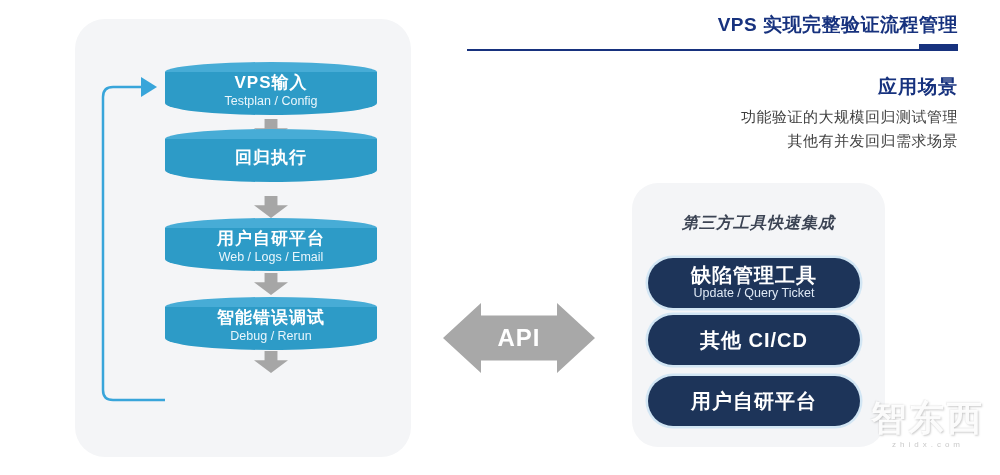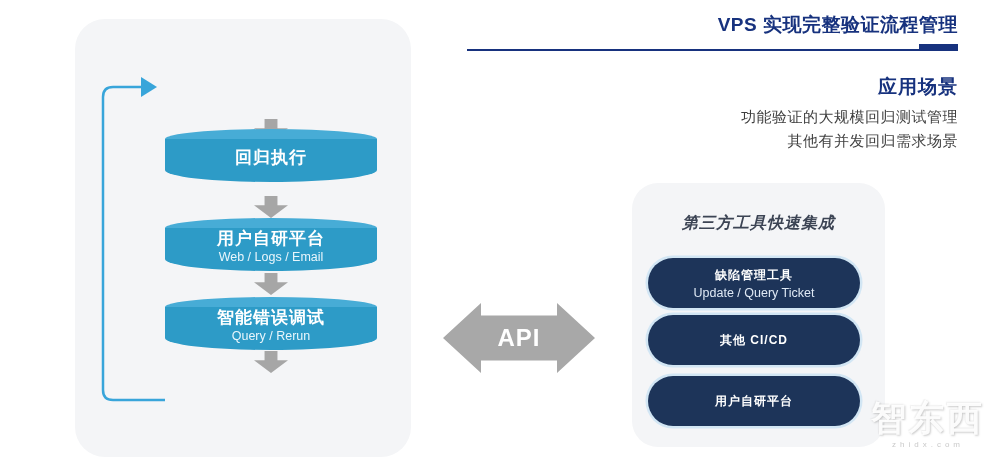--- a/index.html
+++ b/index.html
@@ -49,21 +49,21 @@
     background:#F4F5F7;border-radius:26px;
   }
   .tools-title{position:absolute;top:30px;left:0;width:100%;text-align:center;
     font-size:16px;font-weight:bold;color:#3C4454;letter-spacing:1px;font-style:italic;}
   .tool-pill{
     position:absolute;left:16px;width:212px;height:50px;background:#1D3459;border-radius:25px;
     box-shadow:0 0 0 2.5px rgba(183,216,242,0.55);
     display:flex;flex-direction:column;align-items:center;justify-content:center;color:#fff;
   }
   .tp1{top:75px}.tp2{top:132px}.tp3{top:193px}
-  .pill-main{font-size:12px;font-weight:bold;letter-spacing:1px;line-height:19px;}
+  .pill-main{font-size:20px;font-weight:bold;letter-spacing:1px;line-height:19px;}
   .pill-sub{font-size:12.5px;color:#DFE9F5;line-height:15px;margin-top:1px;}
   
   .watermark{position:absolute;left:858px;top:398px;width:140px;text-align:center;z-index:10;}
   .wm-text{
     font-size:35px;font-weight:bold;letter-spacing:3px;color:rgba(255,255,255,0.92);
     text-shadow:1px 1px 2px rgba(140,140,140,0.45),-1px -1px 1px rgba(210,210,210,0.3);
     line-height:40px;white-space:nowrap;
   }
   .wm-sub{font-size:8px;letter-spacing:4px;color:rgba(165,165,165,0.6);margin-top:2px;}
 </style>
@@ -72,20 +72,28 @@
 
 <div class="stage">
 
   <div class="flow-card">
 
     <svg class="loop-svg" width="72" height="330" viewBox="0 0 72 330">
       <path d="M70,324 H18 Q8,324 8,314 V21 Q8,11 18,11 H46" fill="none" stroke="#38A5DA" stroke-width="2.5"></path>
       <polygon points="46,1 62,11 46,21" fill="#38A5DA"></polygon>
     </svg>
 
+    <div class="cylinder" style="top:43px">
+      <div class="cyl-top"></div>
+      <div class="cyl-body"></div>
+      <div class="cyl-text">
+        <span class="cyl-main">VPS输入</span>
+        <span class="cyl-sub">Testplan / Config</span>
+      </div>
+    </div>
     <div class="down-arrow da1"></div>
 
     <div class="cylinder" style="top:110px">
       <div class="cyl-top"></div>
       <div class="cyl-body"></div>
       <div class="cyl-text">
         <span class="cyl-main">回归执行</span>
       </div>
     </div>
     <div class="down-arrow da2"></div>
@@ -98,21 +106,21 @@
         <span class="cyl-sub">Web / Logs / Email</span>
       </div>
     </div>
     <div class="down-arrow da3"></div>
 
     <div class="cylinder" style="top:278px">
       <div class="cyl-top"></div>
       <div class="cyl-body"></div>
       <div class="cyl-text">
         <span class="cyl-main">智能错误调试</span>
-        <span class="cyl-sub">Query / Rerun</span>
+        <span class="cyl-sub">Debug / Rerun</span>
       </div>
     </div>
     <div class="down-arrow da4"></div>
 
   </div>
 
   <div class="main-title">VPS 实现完整验证流程管理</div>
   <div class="title-rule"></div>
   <div class="title-rule-end"></div>
 

